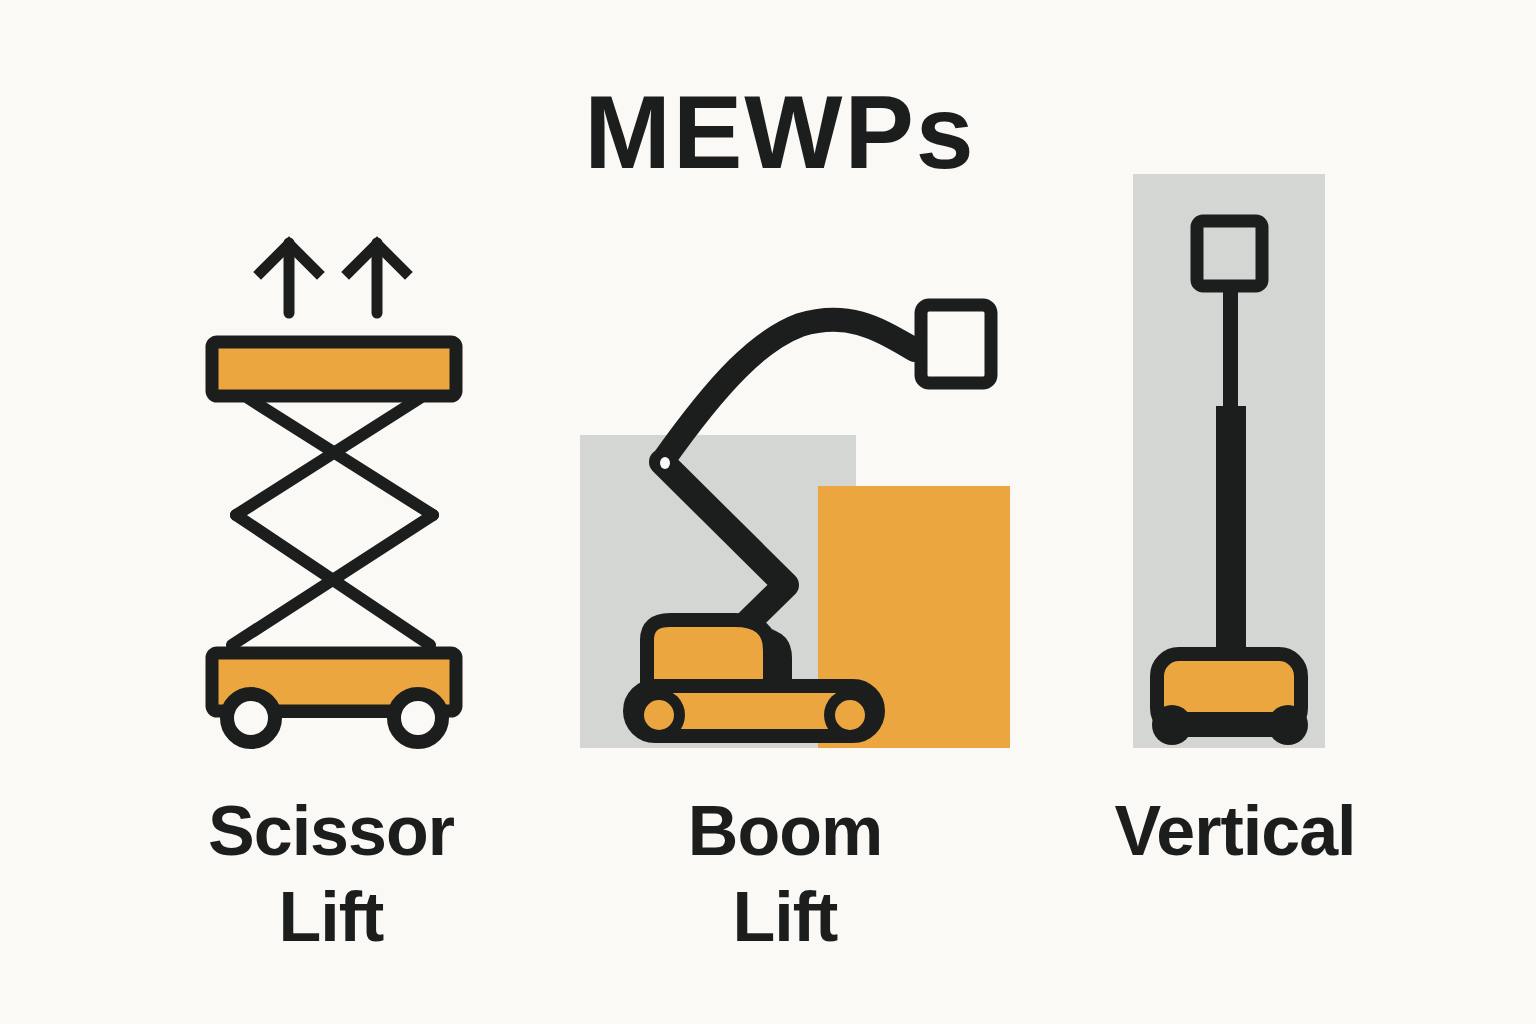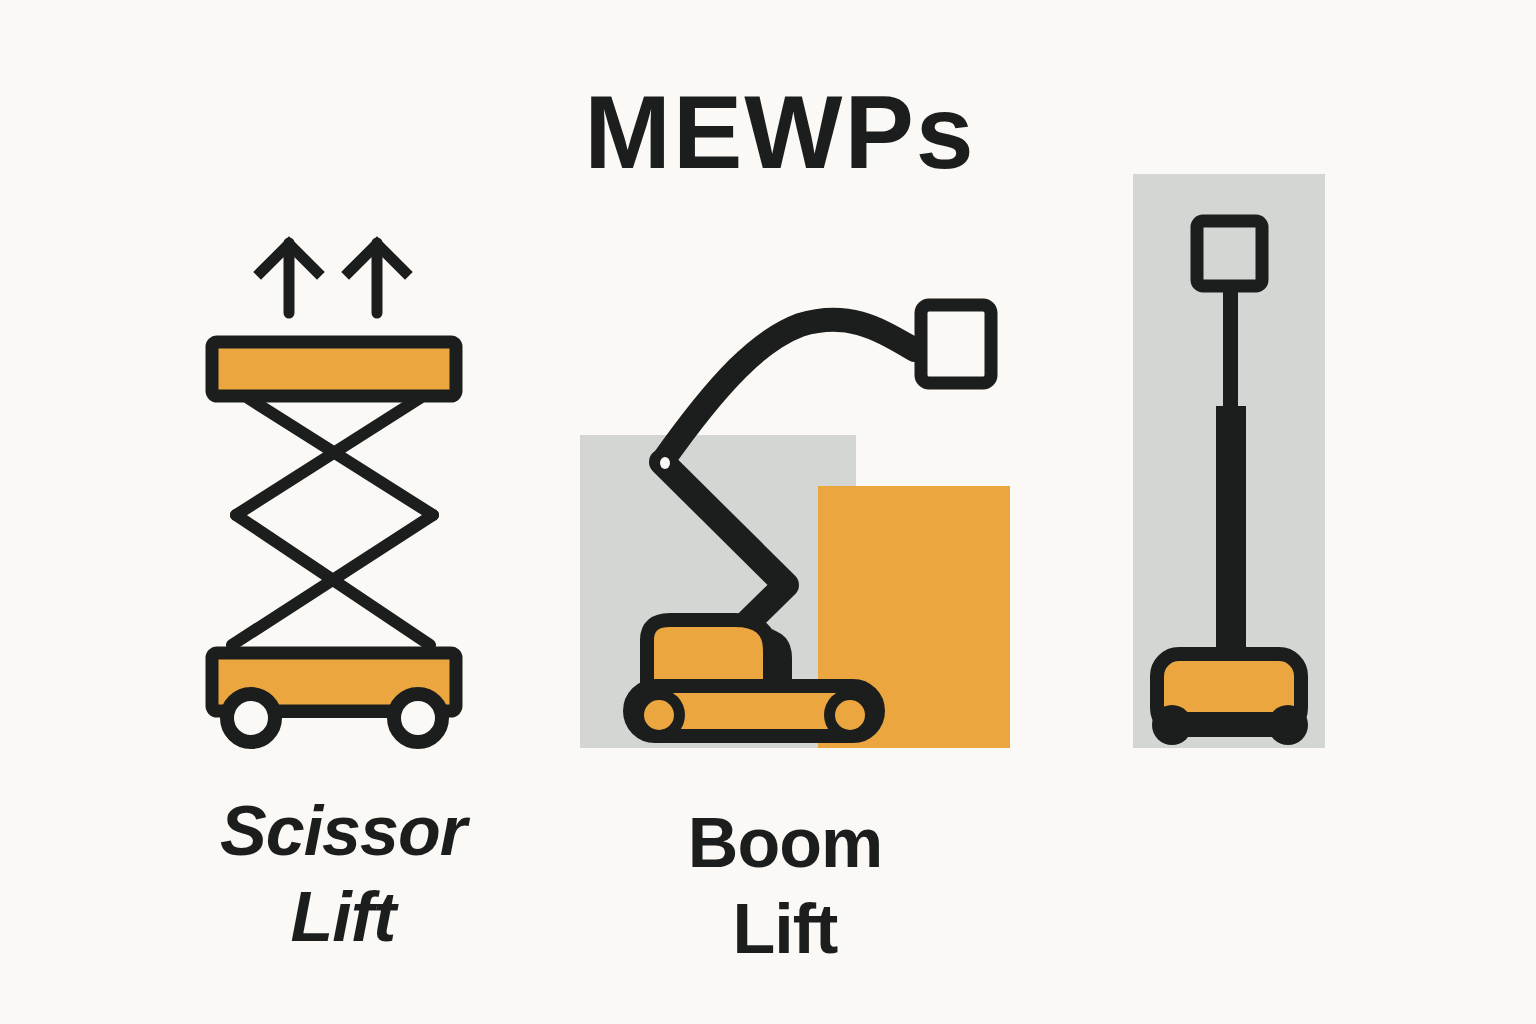--- a/index.html
+++ b/index.html
@@ -33,22 +33,22 @@
     }
     .label {
       position: absolute;
       text-align: center;
       font-size: 70px;
       font-weight: bold;
       line-height: 86px;
       letter-spacing: -1px;
     }
     .label span { display: block; }
-    .label-scissor { left: 188px; width: 310px; top: 788px; font-style: italic; }
-    .label-boom { left: 640px; width: 290px; top: 788px; margin-top: 12px; }
+    .label-scissor { left: 176px; width: 310px; top: 788px; }
+    .label-boom { left: 640px; width: 290px; top: 788px; }
     .label-vertical { left: 1060px; width: 350px; top: 788px; }
   </style>
 </head>
 <body>
 
 <div class="title">MEWPs</div>
 
 <svg class="art" width="1536" height="1024" viewBox="0 0 1536 1024" xmlns="http://www.w3.org/2000/svg">
 
   <g>
@@ -125,13 +125,14 @@
   <span>Scissor</span>
   <span>Lift</span>
 </div>
 
 <div class="label label-boom">
   <span>Boom</span>
   <span>Lift</span>
 </div>
 
 <div class="label label-vertical">
+  <span>Vertical</span>
 </div>
 
 </body></html>

